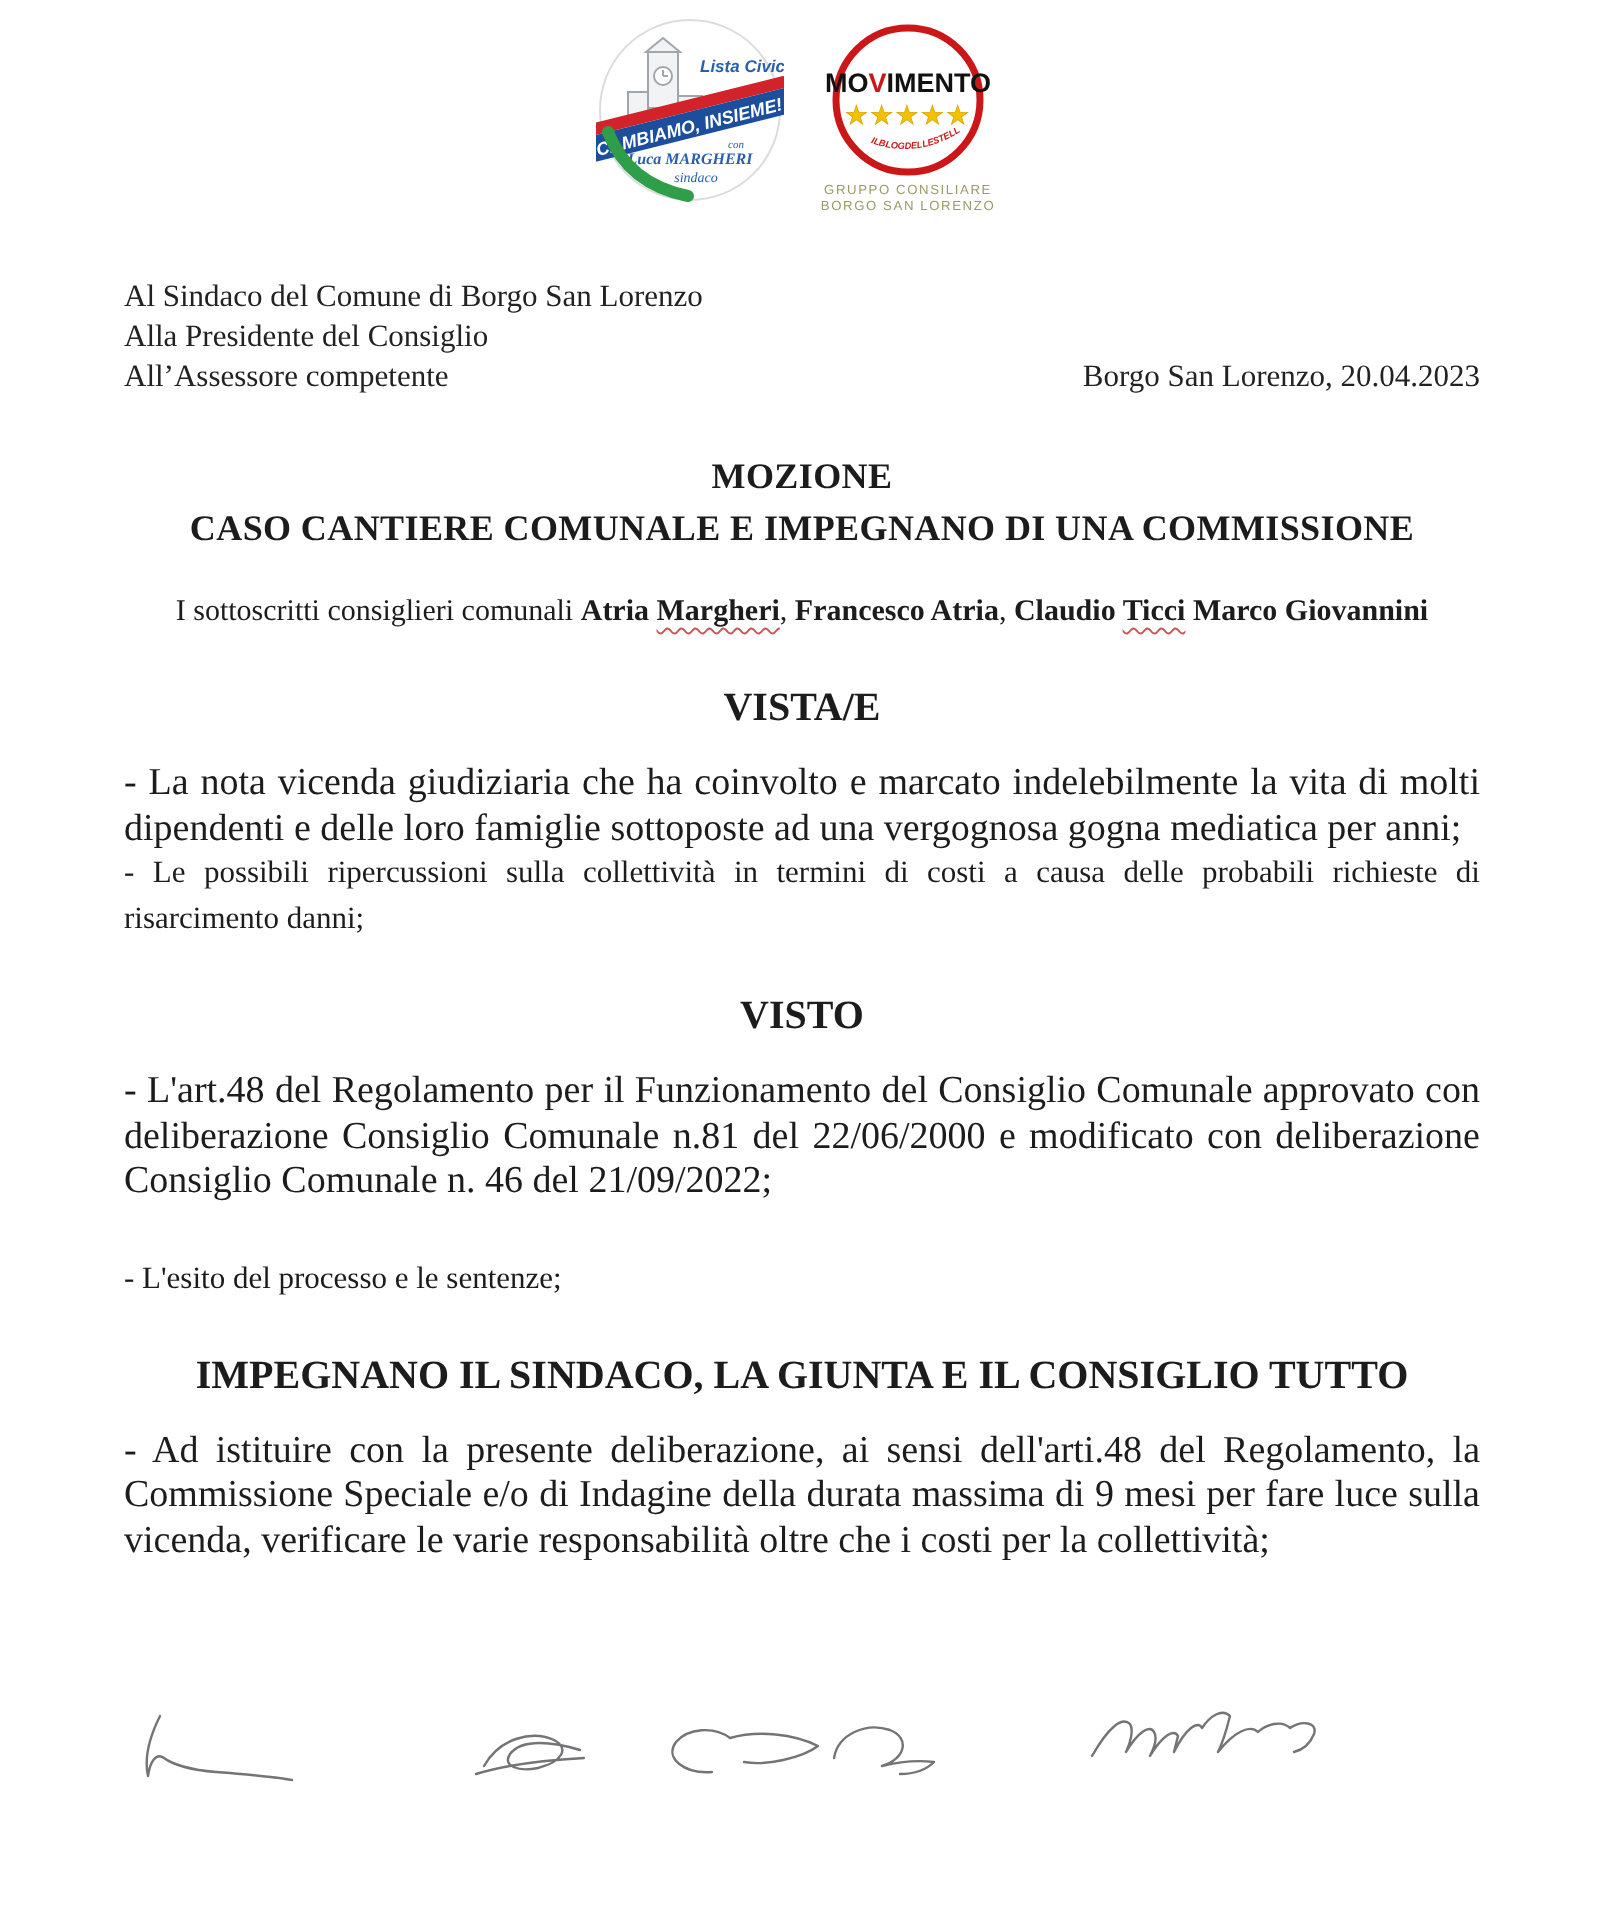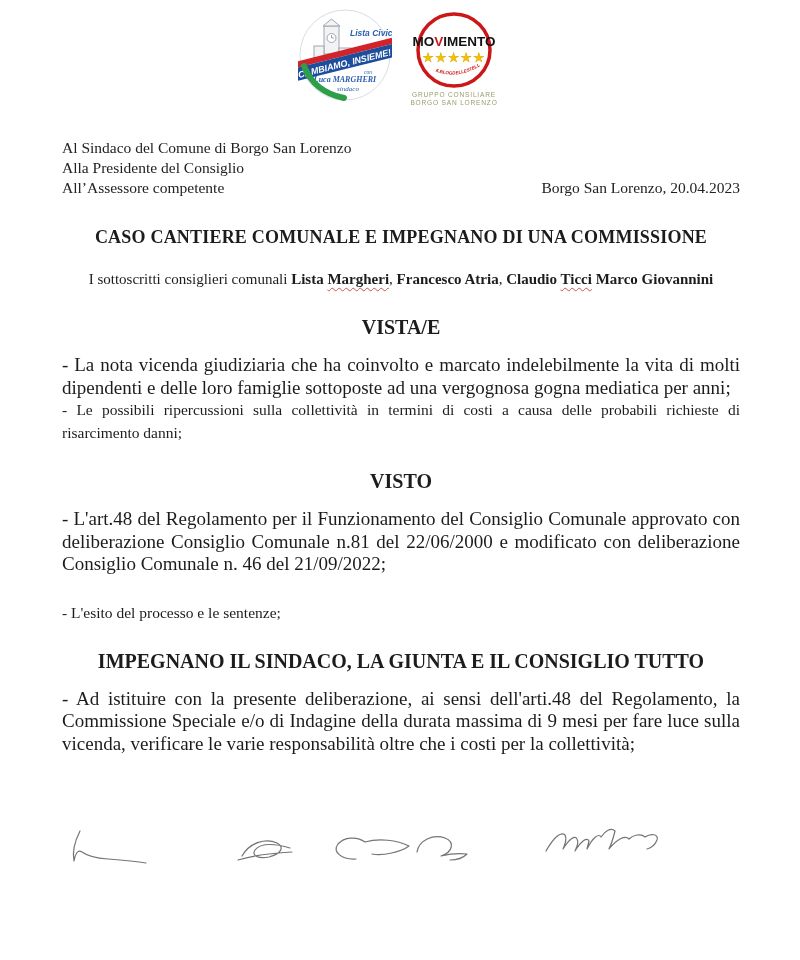--- a/index.html
+++ b/index.html
@@ -106,24 +106,25 @@
     <div class="recipients">
       <div>Al Sindaco del Comune di Borgo San Lorenzo</div>
       <div>Alla Presidente del Consiglio</div>
       <div class="line3row">
         <span>All’Assessore competente</span>
         <span>Borgo San Lorenzo, 20.04.2023</span>
       </div>
     </div>
 
     <div class="title-block">
+      <div>MOZIONE</div>
       <div>CASO CANTIERE COMUNALE E IMPEGNANO DI UNA COMMISSIONE</div>
     </div>
 
-    <div class="signatories"><span>I sottoscritti consiglieri comunali </span><span class="b">Lista </span><span class="b squiggle">Margheri</span><span>, </span><span class="b">Francesco Atria</span><span>, </span><span class="b">Claudio </span><span class="b squiggle">Ticci</span><span> </span><span class="b">Marco Giovannini</span></div>
+    <div class="signatories"><span>I sottoscritti consiglieri comunali </span><span class="b">Atria </span><span class="b squiggle">Margheri</span><span>, </span><span class="b">Francesco Atria</span><span>, </span><span class="b">Claudio </span><span class="b squiggle">Ticci</span><span> </span><span class="b">Marco Giovannini</span></div>
 
     <div class="sec-heading">VISTA/E</div>
     <p class="body-just">- La nota vicenda giudiziaria che ha coinvolto e marcato indelebilmente la vita di molti dipendenti e delle loro famiglie sottoposte ad una vergognosa gogna mediatica per anni;</p>
     <p class="body-follow">- Le possibili ripercussioni sulla collettività in termini di costi a causa delle probabili richieste di risarcimento danni;</p>
 
     <div class="sec-heading">VISTO</div>
     <p class="body-just">- L'art.48 del Regolamento per il Funzionamento del Consiglio Comunale approvato con deliberazione Consiglio Comunale n.81 del 22/06/2000 e modificato con deliberazione Consiglio Comunale n. 46 del 21/09/2022;</p>
     <p class="body-plain">- L'esito del processo e le sentenze;</p>
 
     <div class="sec-heading">IMPEGNANO IL SINDACO, LA GIUNTA E IL CONSIGLIO TUTTO</div>

